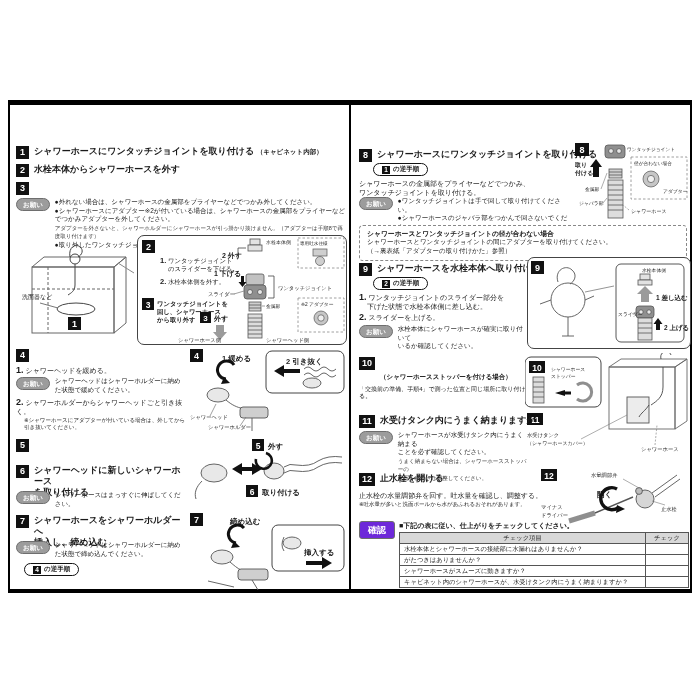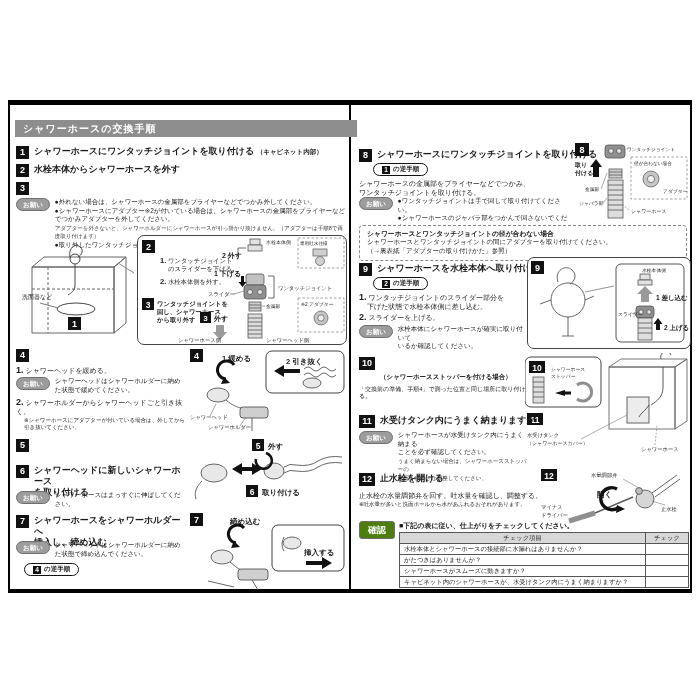--- a/index.html
+++ b/index.html
@@ -28,35 +28,34 @@
   .mini{background:#111;color:#fff;width:8px;height:8px;font-size:6.5px;line-height:8px;text-align:center;font-weight:bold;flex:none;}
   .dashbox{border:1.5px dashed #888;border-radius:4px;padding:3px 7px;box-sizing:border-box;background:#fff;}
   .dashbox .dtitle{font-weight:bold;font-size:6.8px;line-height:9px;}
   .dashbox .dbody{font-size:6.5px;line-height:8.5px;}
   .dbox{border:1.2px solid #444;border-radius:7px;background:#fff;box-sizing:border-box;}
   table.check{border-collapse:collapse;width:100%;font-size:6.3px;}
   table.check th,table.check td{border:1px solid #555;padding:1px 4px;line-height:8px;font-weight:normal;}
   table.check th{background:#d8d8d8;text-align:center;}
   table.check td.cellchk{width:34px;}
   .chkhead{font-size:7px;font-weight:bold;line-height:9px;}
-  .chkbadge{background:#4d7c0f;border:1px solid #6e6e6e;color:#fff;font-weight:bold;font-size:9px;line-height:16px;text-align:center;border-radius:3px;}
+  .chkbadge{background:#6d28d9;border:1px solid #6e6e6e;color:#fff;font-weight:bold;font-size:9px;line-height:16px;text-align:center;border-radius:3px;}
   svg{display:block;}
   svg text{font-family:"Liberation Sans","DejaVu Sans",sans-serif;fill:#1a1a1a;}
   svg text.b{font-weight:bold;}
   svg text.wt{fill:#fff;font-weight:bold;}
 </style>
 </head>
 <body>
 
 <div class="sheet">
   <div class="spread">
 
     <div class="page page-left">
 
-      <div class="abs hbar" style="left:5px;top:15px;width:326px;">シャワーホースの交換手順</div>
 
       <div class="abs steprow" style="left:6px;top:41px;">
         <span class="nbadge">1</span>
         <span class="stitle"><b>シャワーホースにワンタッチジョイントを取り付ける</b> <span class="small">（キャビネット内部）</span></span>
       </div>
       <div class="abs steprow" style="left:6px;top:59px;">
         <span class="nbadge">2</span>
         <span class="stitle">水栓本体からシャワーホースを外す</span>
       </div>
       <div class="abs steprow" style="left:6px;top:77px;">

